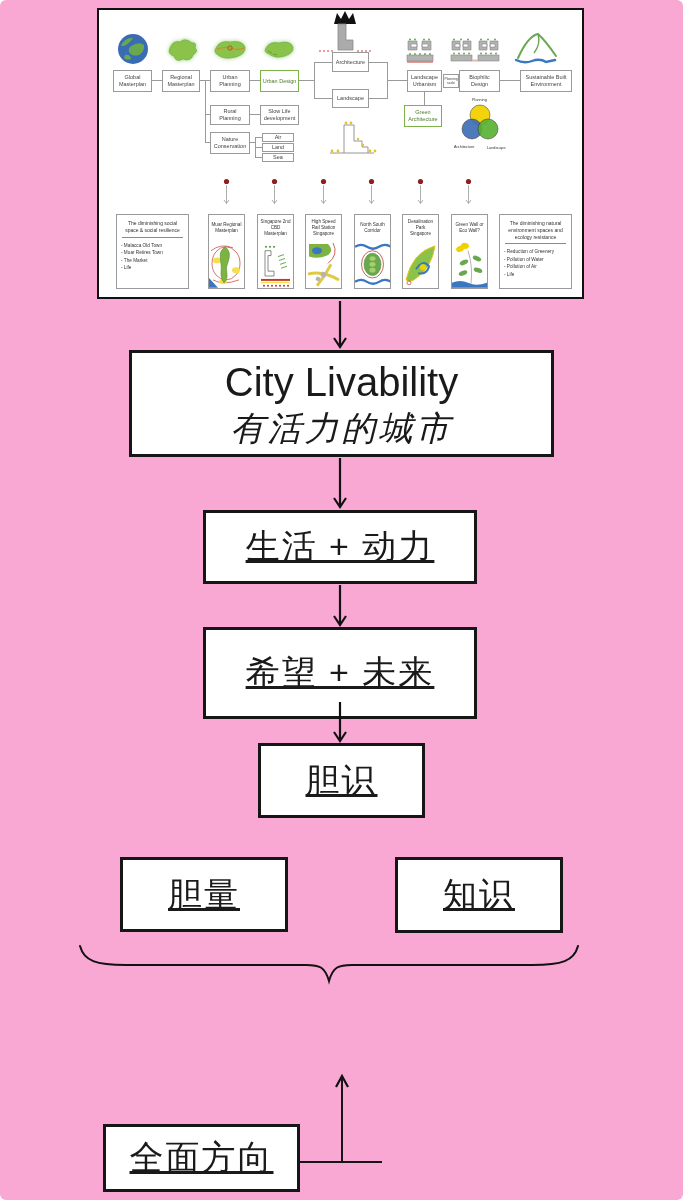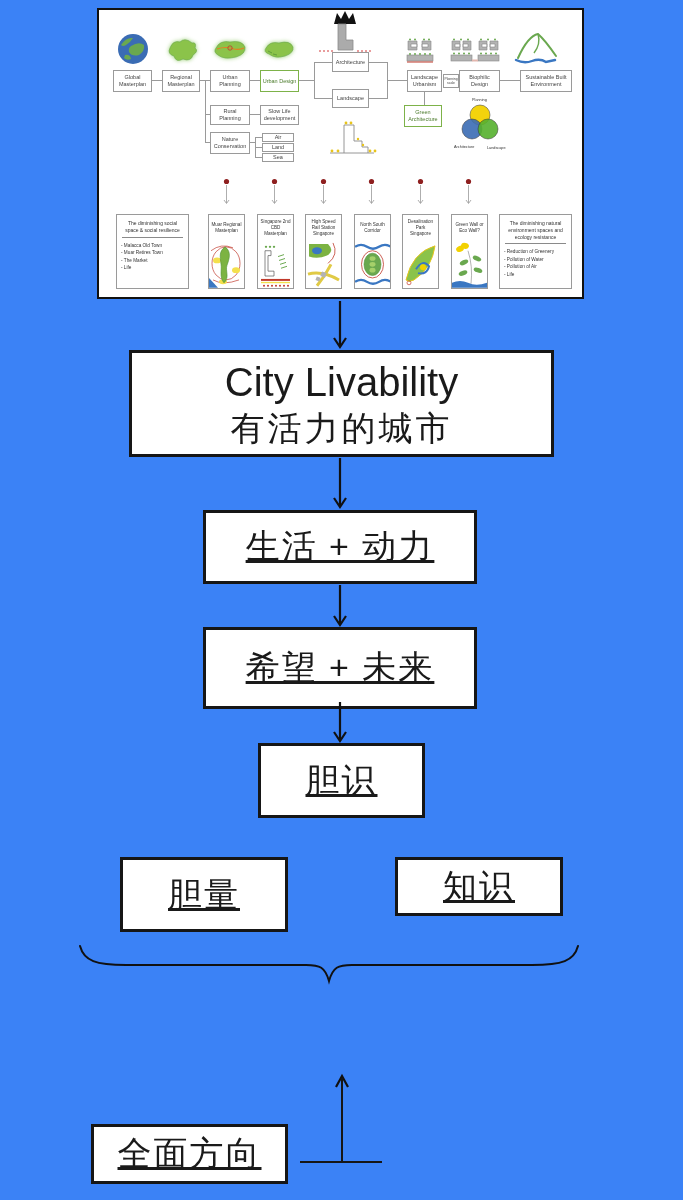--- a/index.html
+++ b/index.html
@@ -1,17 +1,17 @@
 <!DOCTYPE html>
 <html><head>
 <meta charset="utf-8">
 <style>
   html,body{margin:0;padding:0;background:#fff;}
-  .canvas{position:relative;width:683px;height:1200px;background:#3b82f6;overflow:hidden;
-          font-family:"Liberation Sans","DejaVu Sans",sans-serif;color:#1a1a1a;}
+  .canvas{position:relative;width:683px;height:1200px;background:#f9a8d4;overflow:hidden;
+          font-family:"Liberation Sans","DejaVu Sans",sans-serif;color:#1a1a1a;border-radius:6px;}
   .abs{position:absolute;}
 
   
   .panel{position:absolute;left:97px;top:8px;width:487px;height:291px;border:2px solid #111;background:#fff;box-sizing:border-box;}
   .tnode{position:absolute;border:1px solid #9a9a9a;background:#fff;display:flex;align-items:center;justify-content:center;
          text-align:center;font-size:5.5px;line-height:1.2;color:#444;box-sizing:border-box;padding:1px;}
   .tnode.greenb{border:1.5px solid #7db249;color:#4a7a2a;}
   .tline{position:absolute;background:#9a9a9a;}
   .icon{position:absolute;}
   .glow{filter:drop-shadow(0 0 2px rgba(120,190,70,.75));}
@@ -24,21 +24,21 @@
   .tc-items{font-size:4.7px;line-height:1.6;padding:2px 4px;color:#333;}
   .proj-card{width:37px;height:75px;}
   .pc-title{height:25px;font-size:4.6px;line-height:1.3;display:flex;align-items:center;justify-content:center;
             text-align:center;padding:1px 2px;color:#333;}
   .pc-art{width:100%;height:48px;display:block;}
 
   
   .bigbox{position:absolute;border:3px solid #161616;background:#fff;display:flex;flex-direction:column;
           align-items:center;justify-content:center;text-align:center;box-sizing:border-box;}
   .city-en{font-size:40px;line-height:1.25;}
-  .city-zh{font-size:34px;letter-spacing:3px;line-height:1.25;}
+  .city-zh{font-size:34px;letter-spacing:3px;line-height:1.25;font-style:italic;}
   .zh{font-size:34px;letter-spacing:2px;text-decoration:underline;}
   .hexwrap{position:absolute;left:162px;top:995px;width:358px;height:77px;}
   .hexwrap .zh{position:absolute;inset:0;display:flex;align-items:center;justify-content:center;}
   .hline{position:absolute;background:#161616;}
 </style>
 </head>
 <body>
 
 <div class="canvas">
 
@@ -391,48 +391,48 @@
 
   <div class="bigbox" style="left:203px;top:510px;width:274px;height:74px">
     <div class="zh">生活 + 动力</div>
   </div>
 
   <svg class="abs" style="left:332px;top:585px" width="16" height="42" viewBox="0 0 16 42">
     <line x1="8" y1="0" x2="8" y2="39" stroke="#111" stroke-width="2.2"></line>
       <polyline points="2,31 8,40 14,31" fill="none" stroke="#111" stroke-width="2.2"></polyline>
   </svg>
 
-  <div class="bigbox" style="left:203px;top:627px;width:274px;height:82px">
+  <div class="bigbox" style="left:203px;top:627px;width:274px;height:92px">
     <div class="zh">希望 + 未来</div>
   </div>
 
   <svg class="abs" style="left:332px;top:702px" width="16" height="41" viewBox="0 0 16 41">
     <line x1="8" y1="0" x2="8" y2="38" stroke="#111" stroke-width="2.2"></line>
       <polyline points="2,30 8,39 14,30" fill="none" stroke="#111" stroke-width="2.2"></polyline>
   </svg>
 
   <div class="bigbox" style="left:258px;top:743px;width:167px;height:75px">
     <div class="zh">胆识</div>
   </div>
 
   <div class="bigbox" style="left:120px;top:857px;width:168px;height:75px">
     <div class="zh">胆量</div>
   </div>
-  <div class="bigbox" style="left:395px;top:857px;width:168px;height:59px">
+  <div class="bigbox" style="left:395px;top:857px;width:168px;height:76px">
     <div class="zh">知识</div>
   </div>
 
   <svg class="abs" style="left:78px;top:944px" width="502" height="42" viewBox="0 0 502 42">
     <path d="M2 2 C6 17 18 21 48 21 L228 21 C242 21 247 23 251 37 C255 23 260 21 274 21 L454 21 C484 21 496 17 500 2" fill="none" stroke="#111" stroke-width="2" stroke-linecap="round"></path>
   </svg>
 
 
   <svg class="abs" style="left:334px;top:1073px" width="16" height="16" viewBox="0 0 16 16">
     <polyline points="2,14 8,3 14,14" fill="none" stroke="#111" stroke-width="2.2"></polyline>
   </svg>
   <div class="hline" style="left:341px;top:1078px;width:2px;height:85px"></div>
   <div class="hline" style="left:300px;top:1161px;width:82px;height:2px"></div>
 
-  <div class="bigbox" style="left:91px;top:1124px;width:197px;height:60px">
+  <div class="bigbox" style="left:103px;top:1124px;width:197px;height:68px">
     <div class="zh">全面方向</div>
   </div>
 
 </div>
 
 </body></html>

